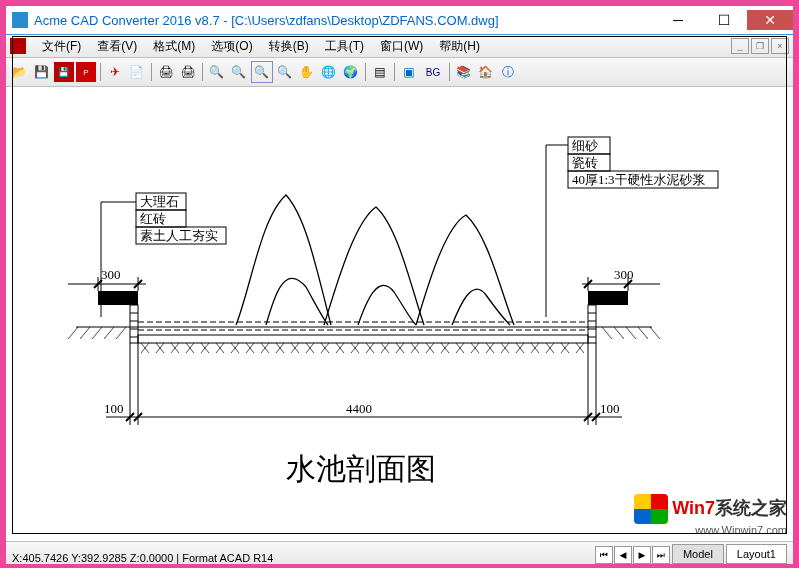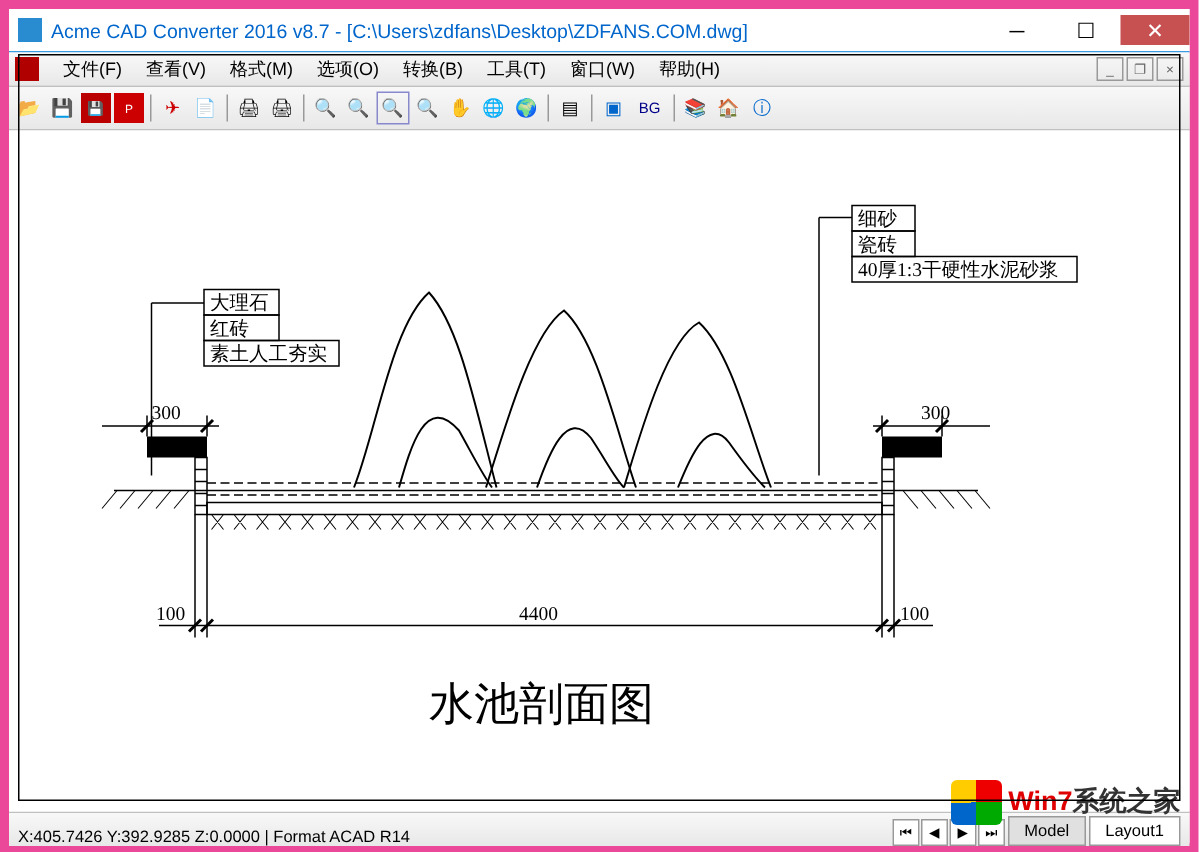--- a/index.html
+++ b/index.html
@@ -18,21 +18,21 @@
 .toolbar{height:28px;background:linear-gradient(#f8f8f8,#e8e8e8);display:flex;align-items:center;padding:0 4px;gap:2px;border-bottom:1px solid #c0c0c0}
 .tb-btn{width:20px;height:20px;display:flex;align-items:center;justify-content:center;font-size:12px}
 .tb-sep{width:1px;height:18px;background:#999;margin:0 2px}
 .canvas{position:relative;height:454px;background:#fff;overflow:hidden}
 .statusbar{height:22px;background:linear-gradient(#f8f8f8,#e8e8e8);display:flex;align-items:flex-end;padding:0 6px;border-top:1px solid #c0c0c0;font-size:11px}
 .statusbar .coords{flex:1}
 .statusbar .nav{display:flex;gap:1px;align-items:center}
 .statusbar .nav span{width:16px;height:16px;border:1px solid #999;display:flex;align-items:center;justify-content:center;font-size:9px;background:#fff}
 .statusbar .tab{padding:3px 10px;border:1px solid #999;background:#fff;margin-left:2px}
 .statusbar .tab.active{background:#e0e0e0}
-.watermark{position:absolute;right:6px;bottom:12px;font-size:18px;font-weight:bold}
+.watermark{position:absolute;right:6px;bottom:26px;font-size:18px;font-weight:bold}
 .watermark .wlogo{width:34px;height:30px;display:inline-block;vertical-align:middle;background:conic-gradient(#e00 0 90deg,#0a0 90deg 180deg,#06c 180deg 270deg,#fc0 270deg 360deg);border-radius:4px;margin-right:4px}
 .watermark .t1{color:#e00000}
 .watermark .t2{color:#333}
 .watermark .url{display:block;font-size:11px;color:#555;text-align:right;font-weight:normal}
 
 svg text{font-family:"SimSun","Microsoft YaHei"}
 </style>
 </head>
 <body>
 
@@ -201,20 +201,21 @@
     <text x="340" y="326">4400</text>
     <text x="594" y="326">100</text>
   </g>
 
   <text x="280" y="392" font-size="30">水池剖面图</text>
 </svg>
 </div>
 
 <div class="watermark">
   <span class="wlogo"></span><span class="t1">Win7</span><span class="t2">系统之家</span>
+  <span class="url">www.Winwin7.com</span>
 </div>
 
 <div class="statusbar">
   <span class="coords">X:405.7426 Y:392.9285 Z:0.0000 | Format ACAD R14</span>
   <div class="nav">
     <span>⏮</span>
     <span>◀</span>
     <span>▶</span>
     <span>⏭</span>
   </div>

